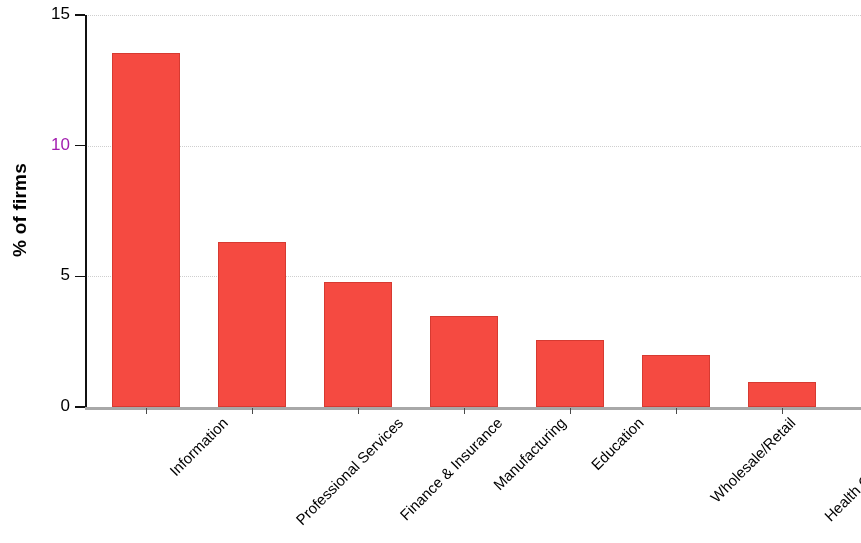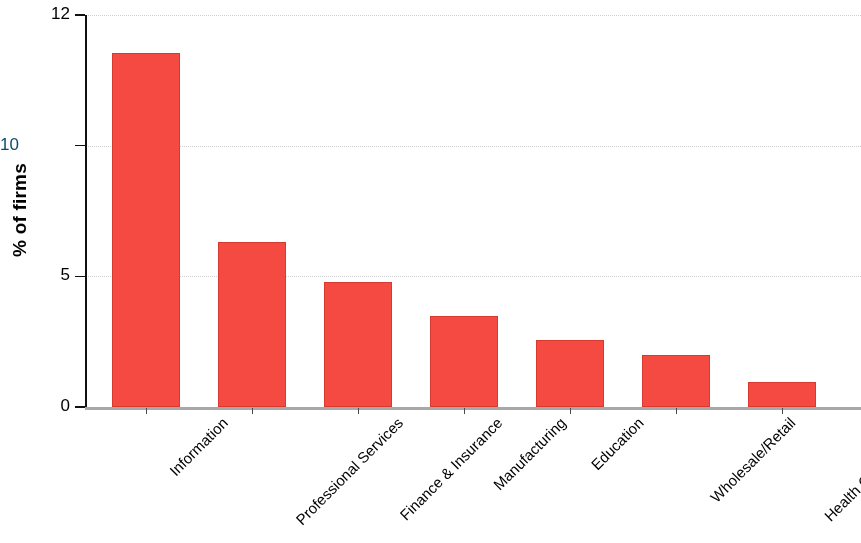--- a/index.html
+++ b/index.html
@@ -130,23 +130,23 @@
       <div class="gridline" style="left: 85px; top: 145.667px;"></div>
       <div class="gridline" style="left: 85px; top: 15px;"></div>
     </div>
 
   <div id="yticks-layer">
       <div class="ytick-mark" style="top: 406.2px;"></div>
       <div style="position: absolute; left: 0px; width: 70px; text-align: right; top: 396px; font-size: 17px; color: rgb(0, 0, 0);">0</div>
       <div class="ytick-mark" style="top: 275.533px;"></div>
       <div style="position: absolute; left: 0px; width: 70px; text-align: right; top: 265.333px; font-size: 17px; color: rgb(0, 0, 0);">5</div>
       <div class="ytick-mark" style="top: 144.867px;"></div>
-      <div style="position: absolute; left: 0px; width: 70px; top: 134.667px; font-size: 17px; color: #0c4a6e;">10</div>
+      <div style="position: absolute; left: 0px; width: 70px; text-align: right; top: 134.667px; font-size: 17px; color: #a21caf;">10</div>
       <div class="ytick-mark" style="top: 14.2px;"></div>
-      <div style="position: absolute; left: 0px; width: 70px; text-align: right; top: 4px; font-size: 17px; color: rgb(0, 0, 0);">12</div>
+      <div style="position: absolute; left: 0px; width: 70px; text-align: right; top: 4px; font-size: 17px; color: rgb(0, 0, 0);">15</div>
     </div>
 
   <div id="yaxis-line"></div>
   <div id="xaxis-line"></div>
 
   <div id="plot">
       <div class="bar" title="Information: 13.55" style="left: 27px; width: 68px; height: 354.107px; background: rgb(245, 74, 65); border-color: rgb(214, 58, 49);"></div>
       <div class="bar" title="Professional Services: 6.3" style="left: 133px; width: 68px; height: 164.64px; background: rgb(245, 74, 65); border-color: rgb(214, 58, 49);"></div>
       <div class="bar" title="Finance &amp; Insurance: 4.8" style="left: 239px; width: 68px; height: 125.44px; background: rgb(245, 74, 65); border-color: rgb(214, 58, 49);"></div>
       <div class="bar" title="Manufacturing: 3.5" style="left: 345px; width: 68px; height: 91.4667px; background: rgb(245, 74, 65); border-color: rgb(214, 58, 49);"></div>

